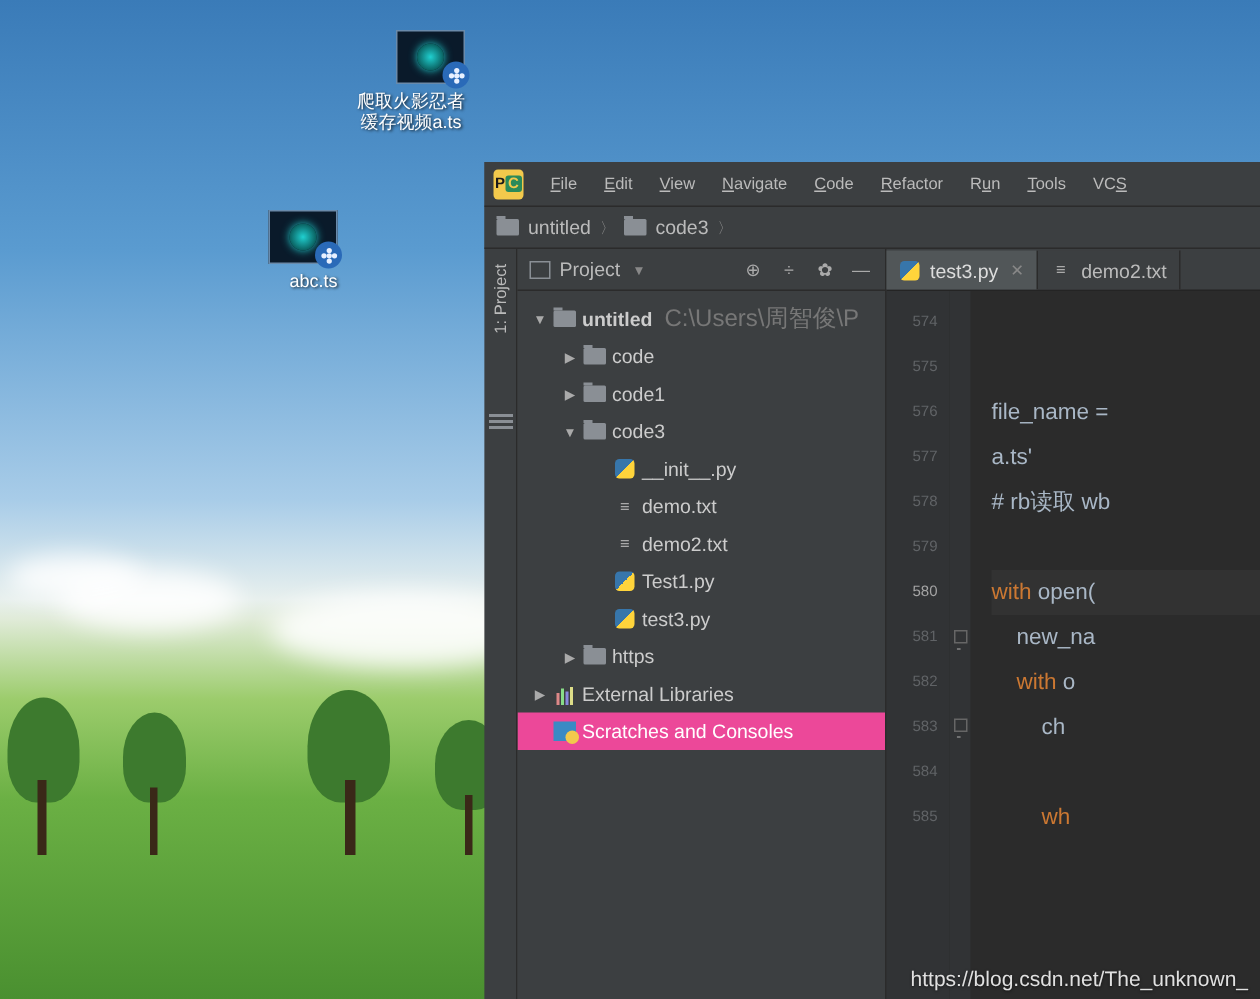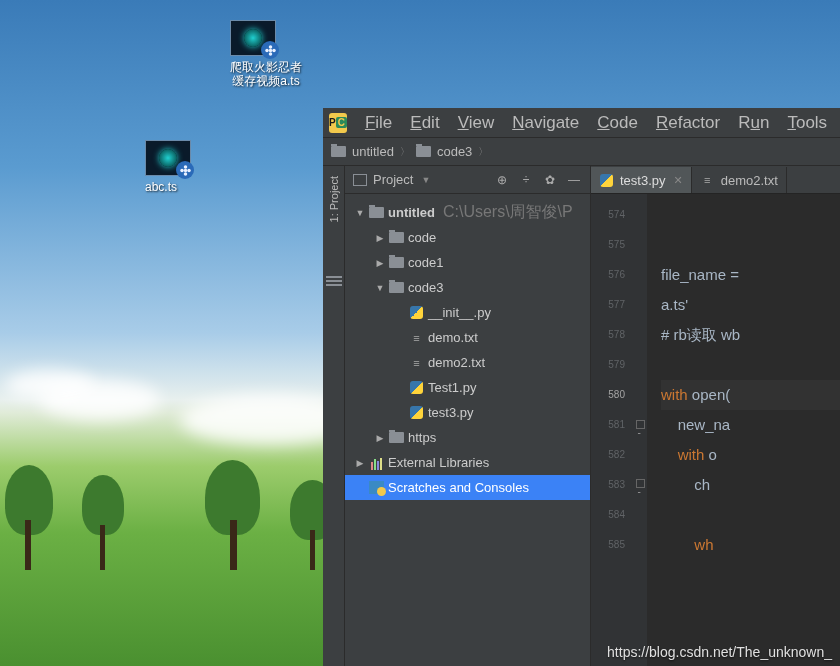--- a/index.html
+++ b/index.html
@@ -38,21 +38,21 @@
     .f2 { top: 475px; left: 82px; width: 42px; height: 60px; }
     .f3 { top: 460px; left: 205px; width: 55px; height: 75px; }
     .f4 { top: 480px; left: 290px; width: 45px; height: 60px; }
 
     
     .desktop-icon {
       position: absolute;
       width: 80px;
       display: flex;
       flex-direction: column;
-      align-items: flex-start;
+      align-items: flex-end;
       cursor: pointer;
     }
     .video-thumb {
       width: 46px;
       height: 36px;
       background: #0a1a2a;
       border: 1px solid #6a8aaa;
       position: relative;
       display: flex;
       align-items: center;
@@ -115,21 +115,21 @@
       background: #f2c94c;
       border-radius: 3px;
       display: flex; align-items: center; justify-content: center;
       font-size: 10px; font-weight: bold; color: #1a1a1a;
       margin-right: 8px;
     }
     .pc-icon span { background:#2a8a5a; color:#f2c94c; padding:0 2px; border-radius:2px; }
     .menu-item {
       padding: 0 8px;
       color: #bbbbbb;
-      font-size: 17px;
+      font-size: 11px;
       cursor: pointer;
     }
     .menu-item u { text-decoration: underline; }
 
     .ide-breadcrumb {
       height: 28px;
       display: flex;
       align-items: center;
       gap: 6px;
       padding-left: 8px;
@@ -191,21 +191,21 @@
       white-space: nowrap;
     }
     .tree-row .arr { width:10px; font-size:9px; color:#aaa; text-align:center;}
     .tree-row .arr.open::before { content:"▼"; }
     .tree-row .arr.closed::before { content:"▶"; }
     .tree-row .arr.none { visibility:hidden; }
     .tree-row .arr.none::before{content:"▶";}
     .tree-row .lbl { color:#ccc; }
     .tree-row .dim { color: #777; font-size: 16px; margin-left:4px; }
     .ind1{padding-left:10px;} .ind2{padding-left:30px;} .ind3{padding-left:50px;}
-    .selected { background: #3b82f6; }
+    .selected { background: #ec4899; }
     .selected .lbl { color: #fff; }
 
     .ficon { width:15px; height:14px; display:inline-flex; align-items:center; justify-content:center; flex-shrink:0; }
     .ficon.folder { background:#8a8f95; border-radius:1px; height:11px; position:relative;}
     .ficon.folder::before{content:"";position:absolute;top:-2px;left:0;width:6px;height:2px;background:#8a8f95;}
     .ficon.py::after { content:""; width:13px;height:13px;border-radius:3px;
       background: linear-gradient(135deg,#3776ab 50%,#ffd43b 50%); }
     .ficon.txt::after{ content:"≡"; color:#aaa; font-size:11px; }
     .ficon.lib { background:none; display:flex; gap:1px; align-items:flex-end;}
     .ficon.lib span{width:2px;background:#888;}

